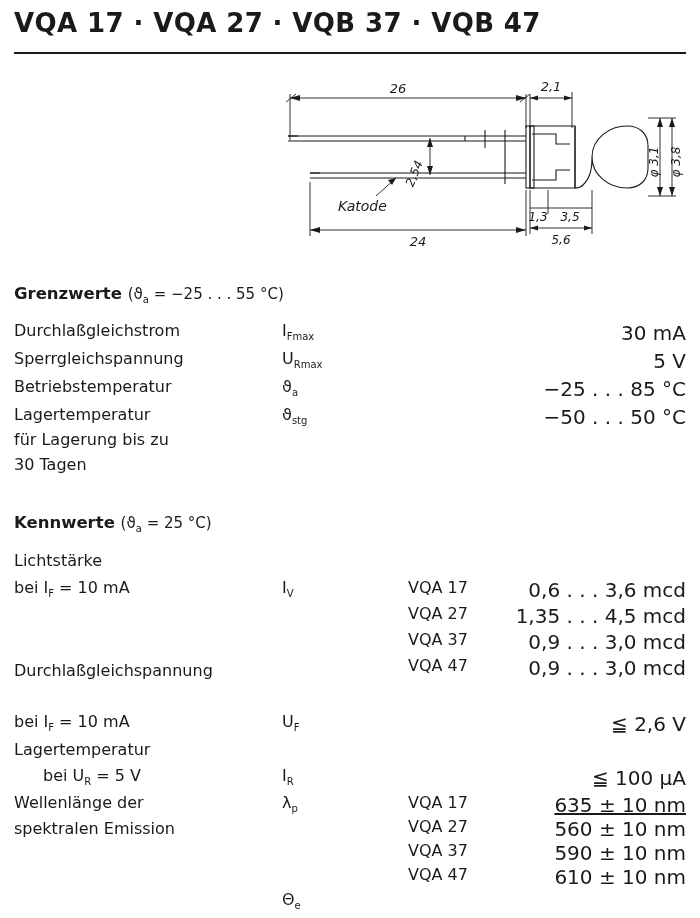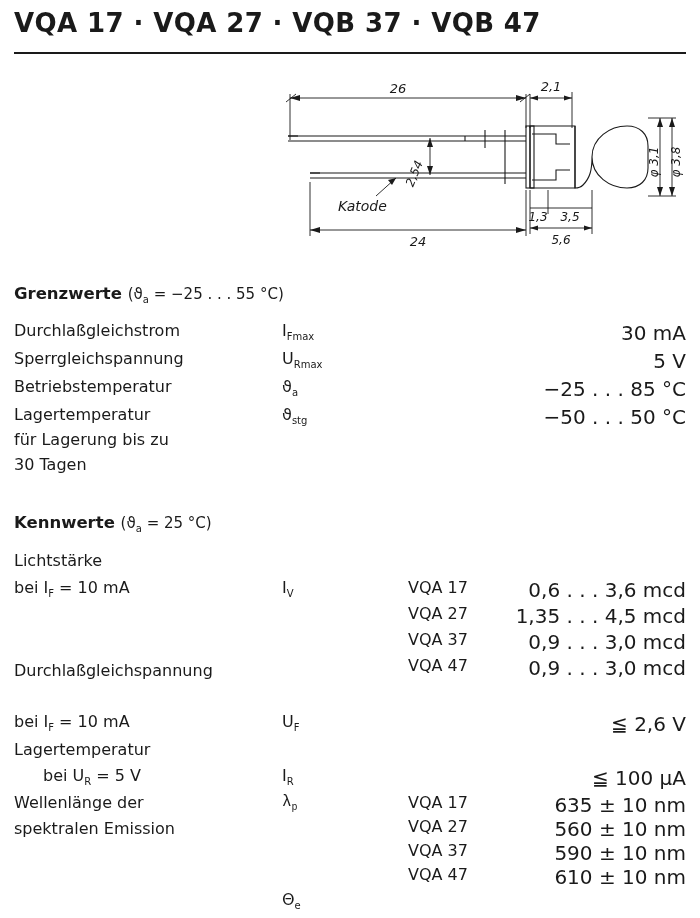--- a/index.html
+++ b/index.html
@@ -253,24 +253,24 @@
 <div class="row-label" style="top:740px;">Lagertemperatur</div>
 <div class="row-label" style="top:766px;margin-left:29px;">
   <span>bei U</span><span class="sub">R</span>
   <span>= 5 V</span>
 </div>
 <div class="sym" style="top:766px;"><span>I</span><span class="sub">R</span></div>
 <div class="valcol" style="top:766px;">≦ 100 μA</div>
 
 <div class="row-label" style="top:793px;">Wellenlänge der</div>
 <div class="row-label" style="top:819px;">spektralen Emission</div>
-<div class="sym" style="top:793px;font-family:Liberation Mono, monospace;"><span>λ</span><span class="sub">p</span></div>
+<div class="sym" style="top:793px;"><span>λ</span><span class="sub">p</span></div>
 
 <div class="typecol" style="top:793px;">VQA 17</div>
-<div class="valcol" style="top:793px;">635 ± 10 nm</div>
+<div class="valcol" style="top:793px;text-decoration:underline;">635 ± 10 nm</div>
 <div class="typecol" style="top:817px;">VQA 27</div>
 <div class="valcol" style="top:817px;">560 ± 10 nm</div>
 <div class="typecol" style="top:841px;">VQA 37</div>
 <div class="valcol" style="top:841px;margin-left:28px;">590 ± 10 nm</div>
 <div class="typecol" style="top:865px;">VQA 47</div>
 <div class="valcol" style="top:865px;">610 ± 10 nm</div>
 
 <div class="row-label" style="top:940px;">Öffnungswinkel</div>
 <div class="sym" style="top:890px;"><span>Θ</span><span class="sub">e</span></div>
 <div class="valcol bold" style="top:890px;">70 °</div>

